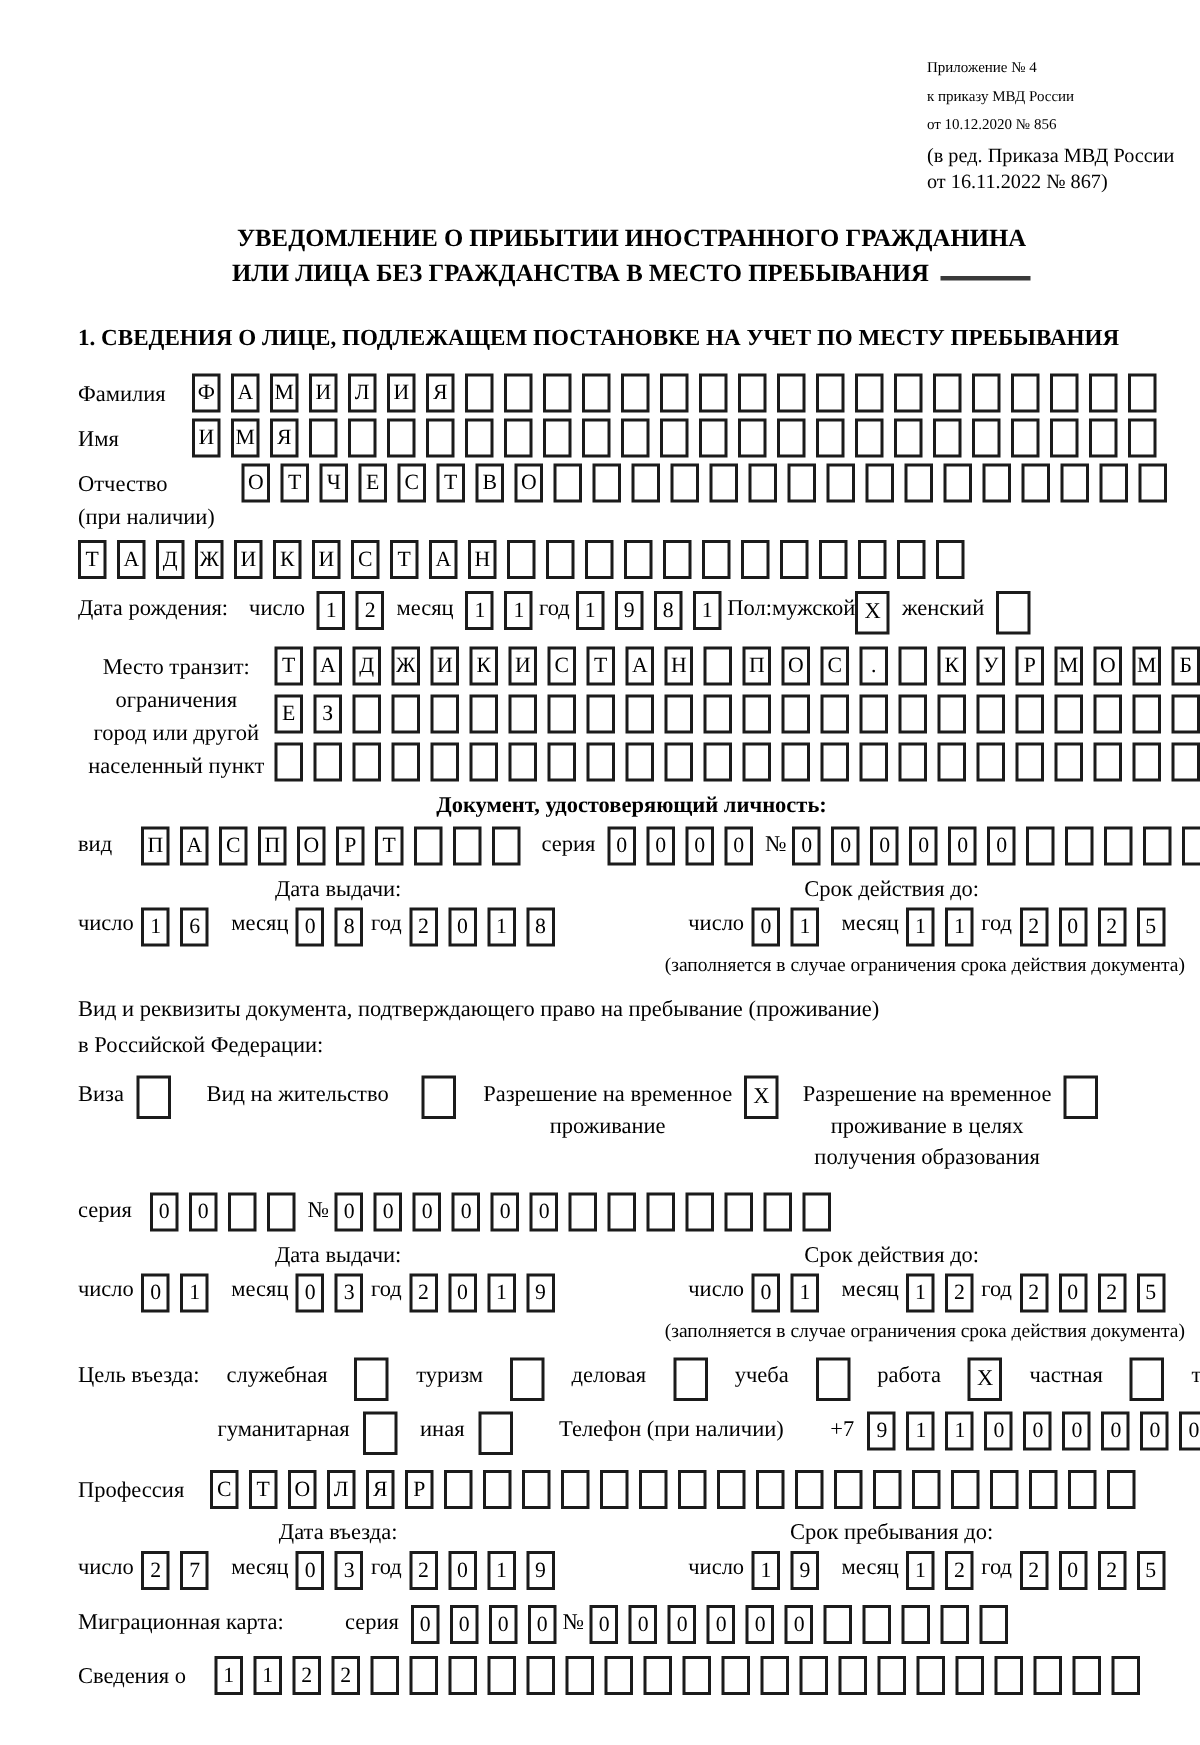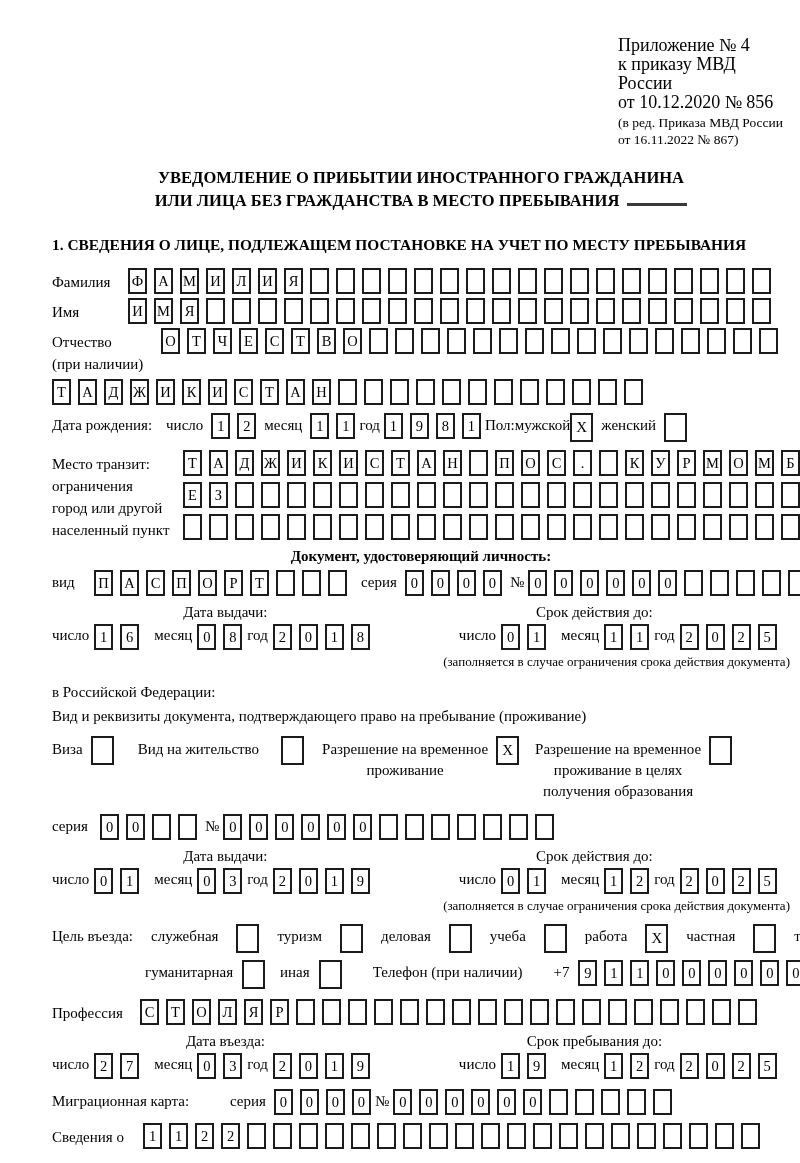--- a/index.html
+++ b/index.html
@@ -1,20 +1,20 @@
 <!DOCTYPE html>
 <html><head>
 <meta charset="utf-8">
 <style>
   html,body{margin:0;padding:0;background:#fff;}
   body{width:800px;height:1163px;font-family:"Liberation Serif","DejaVu Serif",serif;color:#000;overflow:hidden;}
   .page{box-sizing:border-box;width:800px;height:1163px;padding:36px 10px 0 52px;position:relative;}
 
   
-  .hdr{margin-left:566px;font-size:18px;line-height:19px;}
+  .hdr{margin-left:566px;font-size:10px;line-height:19px;}
   .hdr-sub{margin-left:566px;font-size:13.5px;line-height:17px;margin-top:2px;}
   .forma{text-align:right;padding-right:30px;font-weight:bold;font-size:16px;margin-top:14px;letter-spacing:.5px;}
 
   .title{text-align:center;font-weight:bold;font-size:16.5px;line-height:23px;margin-top:18px;}
   .blank-line{display:inline-block;width:60px;border-bottom:3px solid #3a3a3a;height:14px;margin-left:8px;}
   .sec-head{font-weight:bold;font-size:15.4px;margin-top:24px;margin-bottom:14px;}
 
   
   .boxes{display:inline-flex;gap:7px;flex:none;}
   .cell{width:15px;height:22px;border:2px solid #1b1b1b;display:inline-flex;align-items:center;justify-content:center;
@@ -45,21 +45,21 @@
   .chk-text.center{text-align:center;}
 
   .gap8{width:8px;flex:none;} .gap14{width:14px;flex:none;} .gap4{width:4px;flex:none;}
 
   .purpose-line{display:flex;align-items:flex-start;gap:18px;margin-top:10px;}
   .purpose-line2{display:flex;align-items:flex-start;gap:9px;margin-top:7px;margin-left:93px;}
 
   .reps{display:flex;margin-top:8px;}
   .reps-labels{width:91px;flex:none;font-size:15px;line-height:23px;padding-top:3px;}
   .reps-rows .frow{margin-bottom:5px;}
-  .mt8{margin-top:8px;} .mt10{margin-top:10px;}
+  .mt8{margin-top:8px;text-align:center;} .mt10{margin-top:10px;}
 </style>
 </head>
 <body>
 
 <div class="page">
 
   <div class="hdr">
     <div>Приложение № 4</div>
     <div>к приказу МВД России</div>
     <div>от 10.12.2020 № 856</div>
@@ -418,22 +418,22 @@
             <span class="cell">0</span>
             <span class="cell">2</span>
             <span class="cell">5</span>
           </span>
       </div>
       <div class="dnote">(заполняется в случае ограничения срока действия документа)</div>
     </div>
   </div>
 
   <div class="intro">
+    <div>Вид и реквизиты документа, подтверждающего право на пребывание (проживание)</div>
     <div>в Российской Федерации:</div>
-    <div>Вид и реквизиты документа, подтверждающего право на пребывание (проживание)</div>
   </div>
 
   <div class="chk-row">
     <div class="chk-group">
       <span class="chk-text">Виза</span>
       <span class="boxes check">
           <span class="cell"></span>
         </span>
     </div>
     <div class="chk-group" style="margin-left:14px;">

